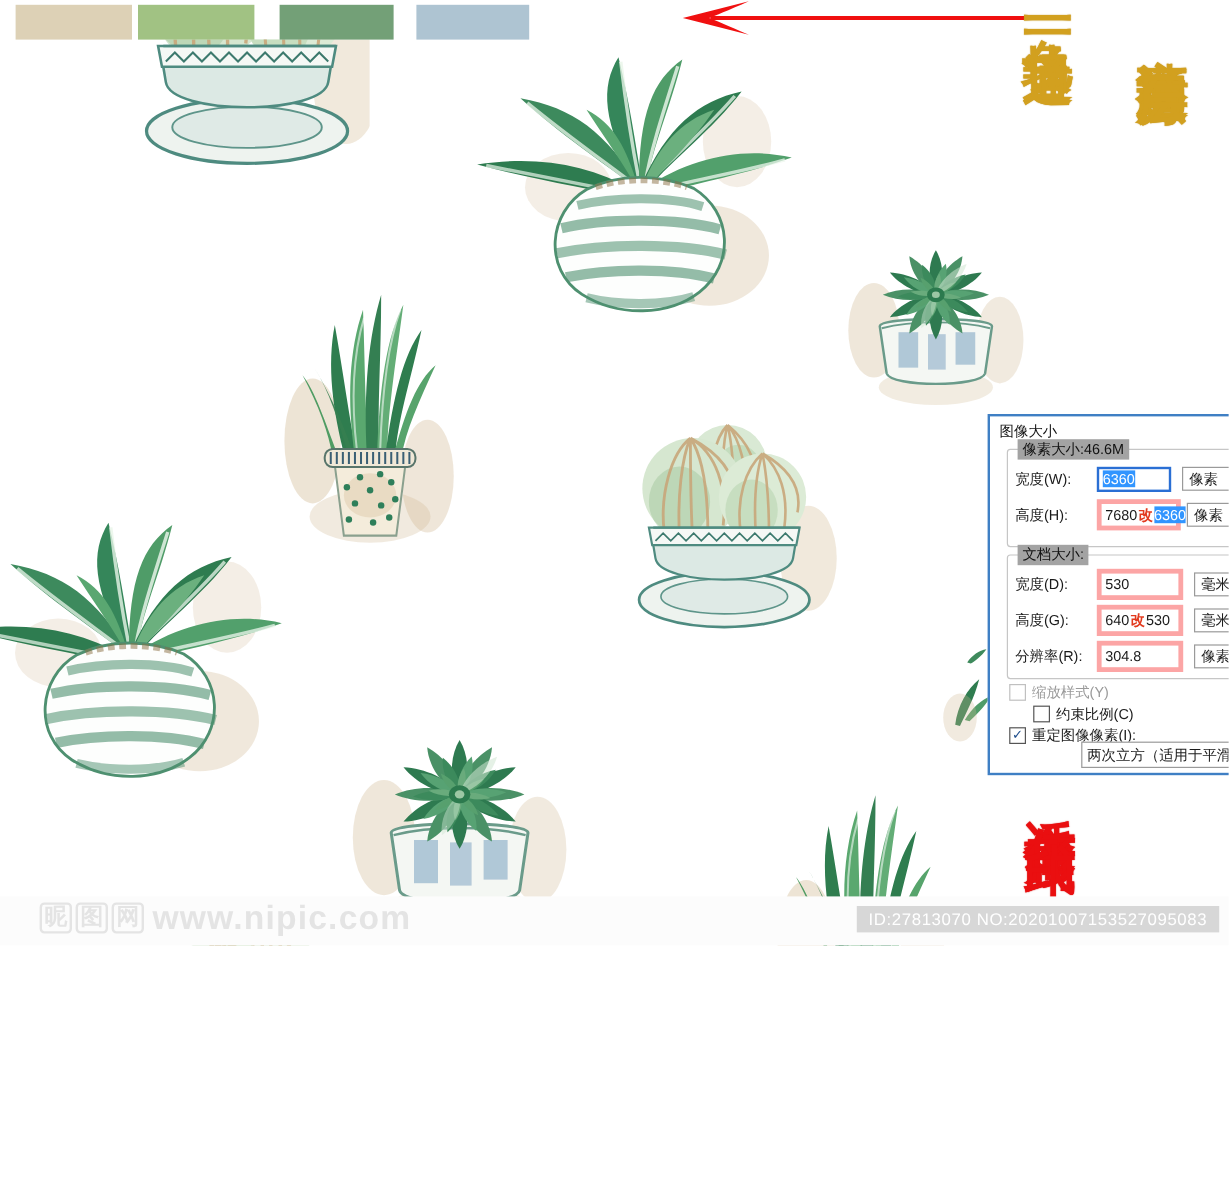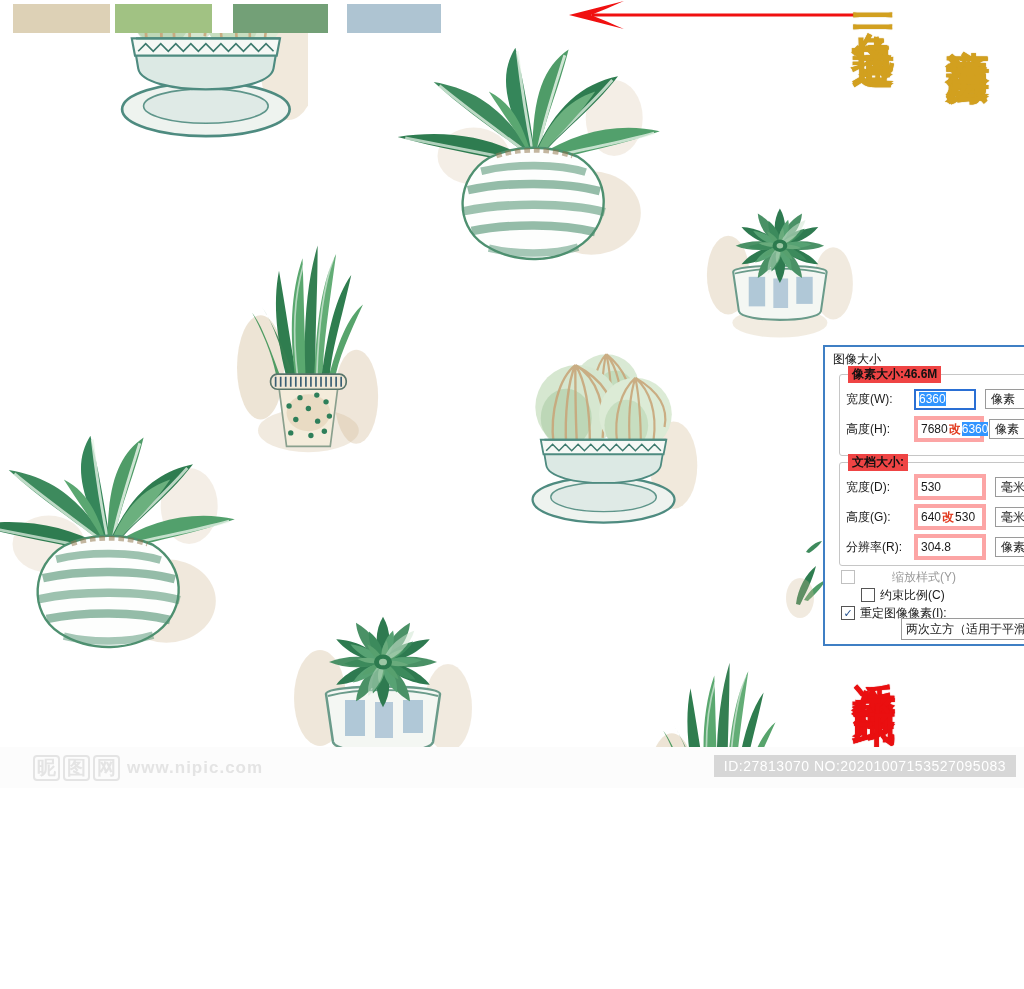--- a/index.html
+++ b/index.html
@@ -29,44 +29,44 @@
   #red-col-1{left:853px;top:648px;font-size:43px;letter-spacing:4px;}
   #red-col-2{left:942px;top:760px;font-size:42px;letter-spacing:3px;}
 
   
   .dialog{position:absolute;left:823px;top:345px;width:258px;height:297px;background:#ffffff;
     border:2px solid #3f7fc4;z-index:4;font-size:12px;color:#1a1a1a;}
   .dlg-title{position:absolute;top:4px;left:8px;font-size:12px;color:#111;}
   .group{position:absolute;left:14px;width:236px;border:1px solid #c6c6c6;border-radius:3px;}
   .group-px{top:27px;height:80px;}
   .group-doc{top:115px;height:102px;}
-  .legend{position:absolute;top:-9px;left:8px;background:#ef4444;padding:0 4px;font-size:12px;color:#111;font-weight:bold;}
+  .legend{position:absolute;top:-9px;left:8px;background:#a3a3a3;padding:0 4px;font-size:12px;color:#111;}
   .frow{position:absolute;left:0;height:22px;display:flex;align-items:center;}
   .flabel{display:inline-block;width:64px;margin-right:4px;}
   .tbox{display:inline-flex;align-items:center;background:#fff;border:4px solid #fca5a5;
     height:18px;padding:0 3px;font-size:12px;}
   .tbox.focus{border:2px solid #2a6fd4;height:17px;}
   .sel{background:#3195ff;color:#fff;}
   .redmark{color:#e23a1e;font-weight:bold;padding:0 1px;}
   .unitbox{display:inline-flex;align-items:center;justify-content:space-between;background:#fff;
     border:1px solid #9a9a9a;height:18px;padding:0 5px;margin-left:9px;font-size:12px;}
   .optrow{position:absolute;left:16px;display:flex;align-items:center;height:16px;font-size:12px;}
   .cbx{display:inline-block;width:12px;height:12px;border:1px solid #555;background:#fff;margin-right:5px;
     font-size:11px;line-height:12px;text-align:center;color:#1f4e8c;}
   .cbx.disabled{border-color:#c0c0c0;}
-  .optrow.disabled{color:#9a9a9a;gap:32px;}
+  .optrow.disabled{color:#9a9a9a;}
   .resample{position:absolute;left:76px;top:271px;width:196px;height:20px;border:1px solid #9a9a9a;
     background:#fff;display:flex;align-items:center;padding:0 4px;font-size:12px;}
 
   
   .wm-strip{position:absolute;left:0;bottom:0;width:100%;height:41px;background:#fcfcfc;z-index:5;}
   .wm-logo{position:absolute;left:33px;bottom:7px;display:flex;align-items:center;gap:3px;
     color:#e4e4e4;font-weight:bold;z-index:6;}
   .wm-logo .box{border:2px solid #e4e4e4;border-radius:4px;padding:0 2px;font-size:19px;line-height:22px;}
-  .wm-url{font-size:17px;letter-spacing:1px;margin-left:4px;}
+  .wm-url{font-size:28px;letter-spacing:1px;margin-left:4px;}
   .wm-id{position:absolute;right:8px;bottom:11px;background:#d7d7d7;color:#ffffff;
     font-size:14px;padding:3px 10px;letter-spacing:.5px;z-index:6;}
 </style>
 </head>
 <body>
 
 <div class="stage">
 
   <svg id="pattern-svg" width="1024" height="989" viewBox="0 0 1024 989">
     <defs>

